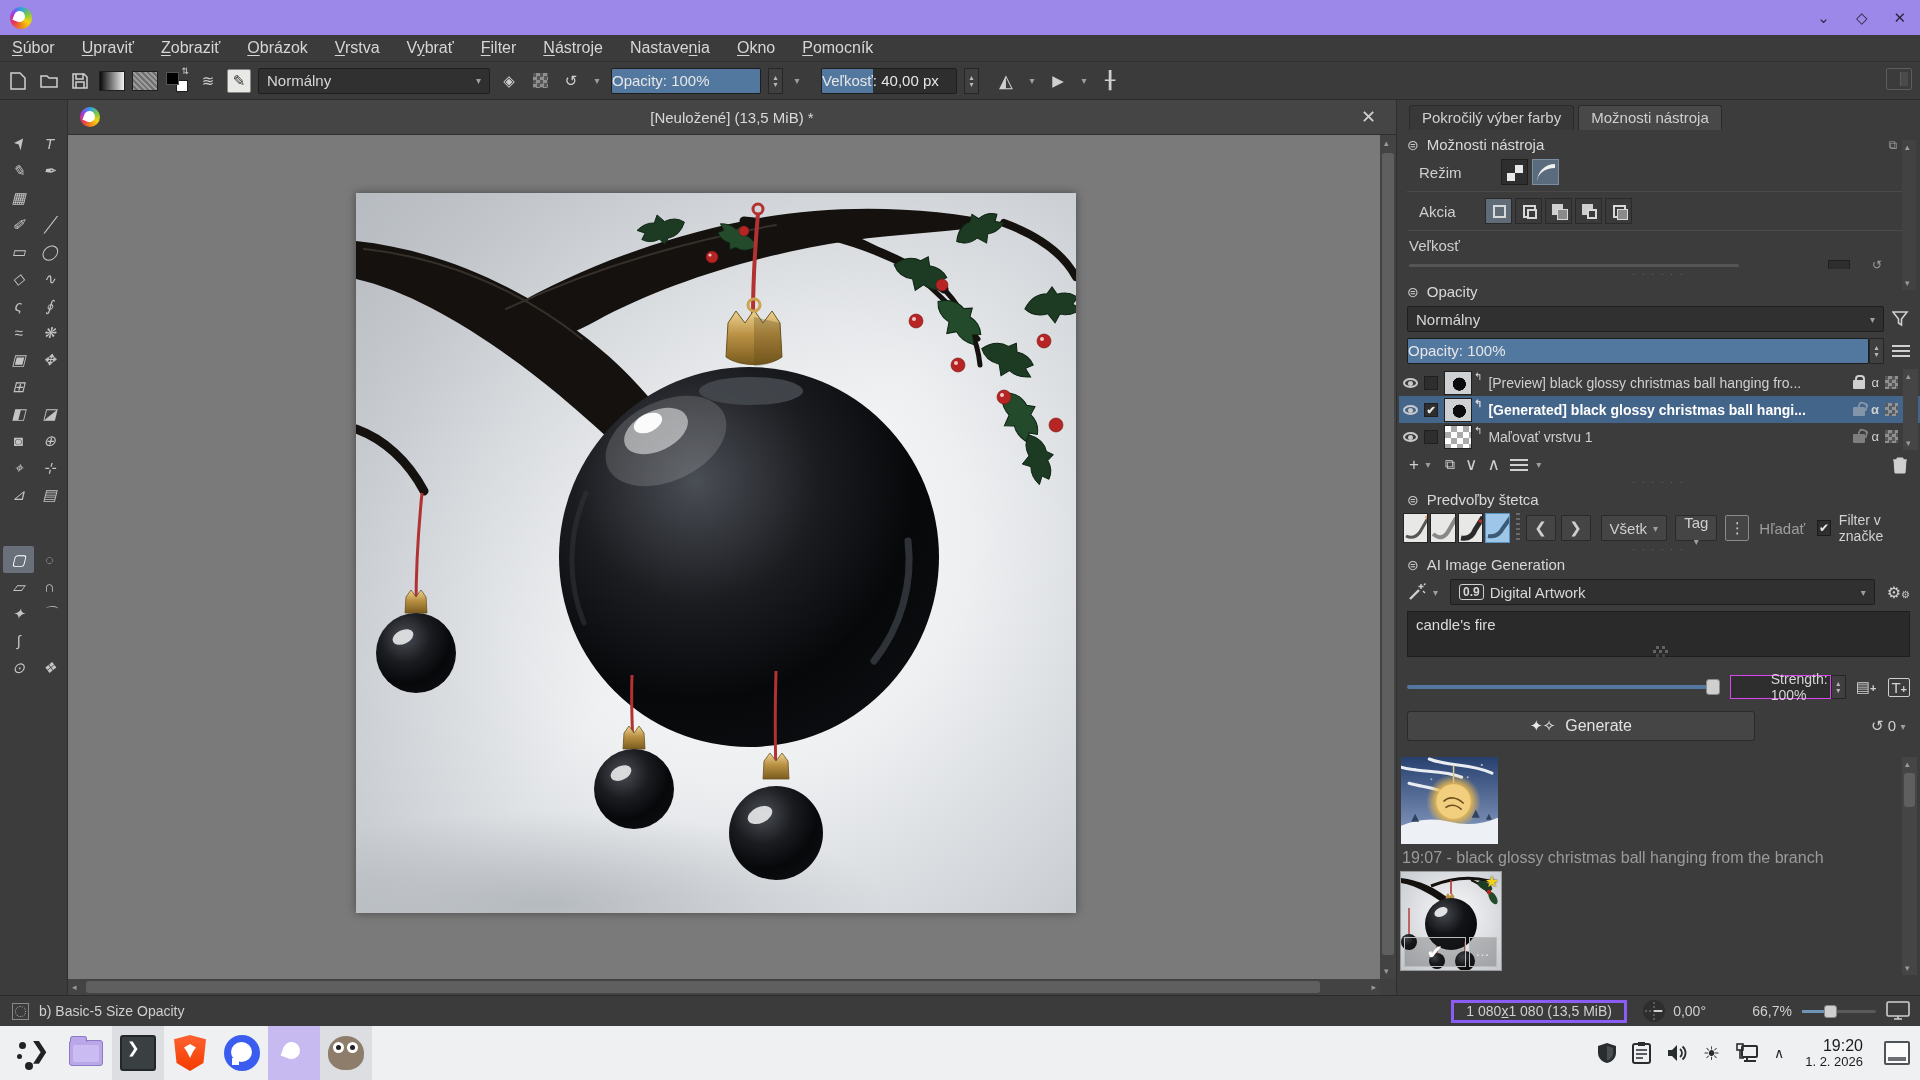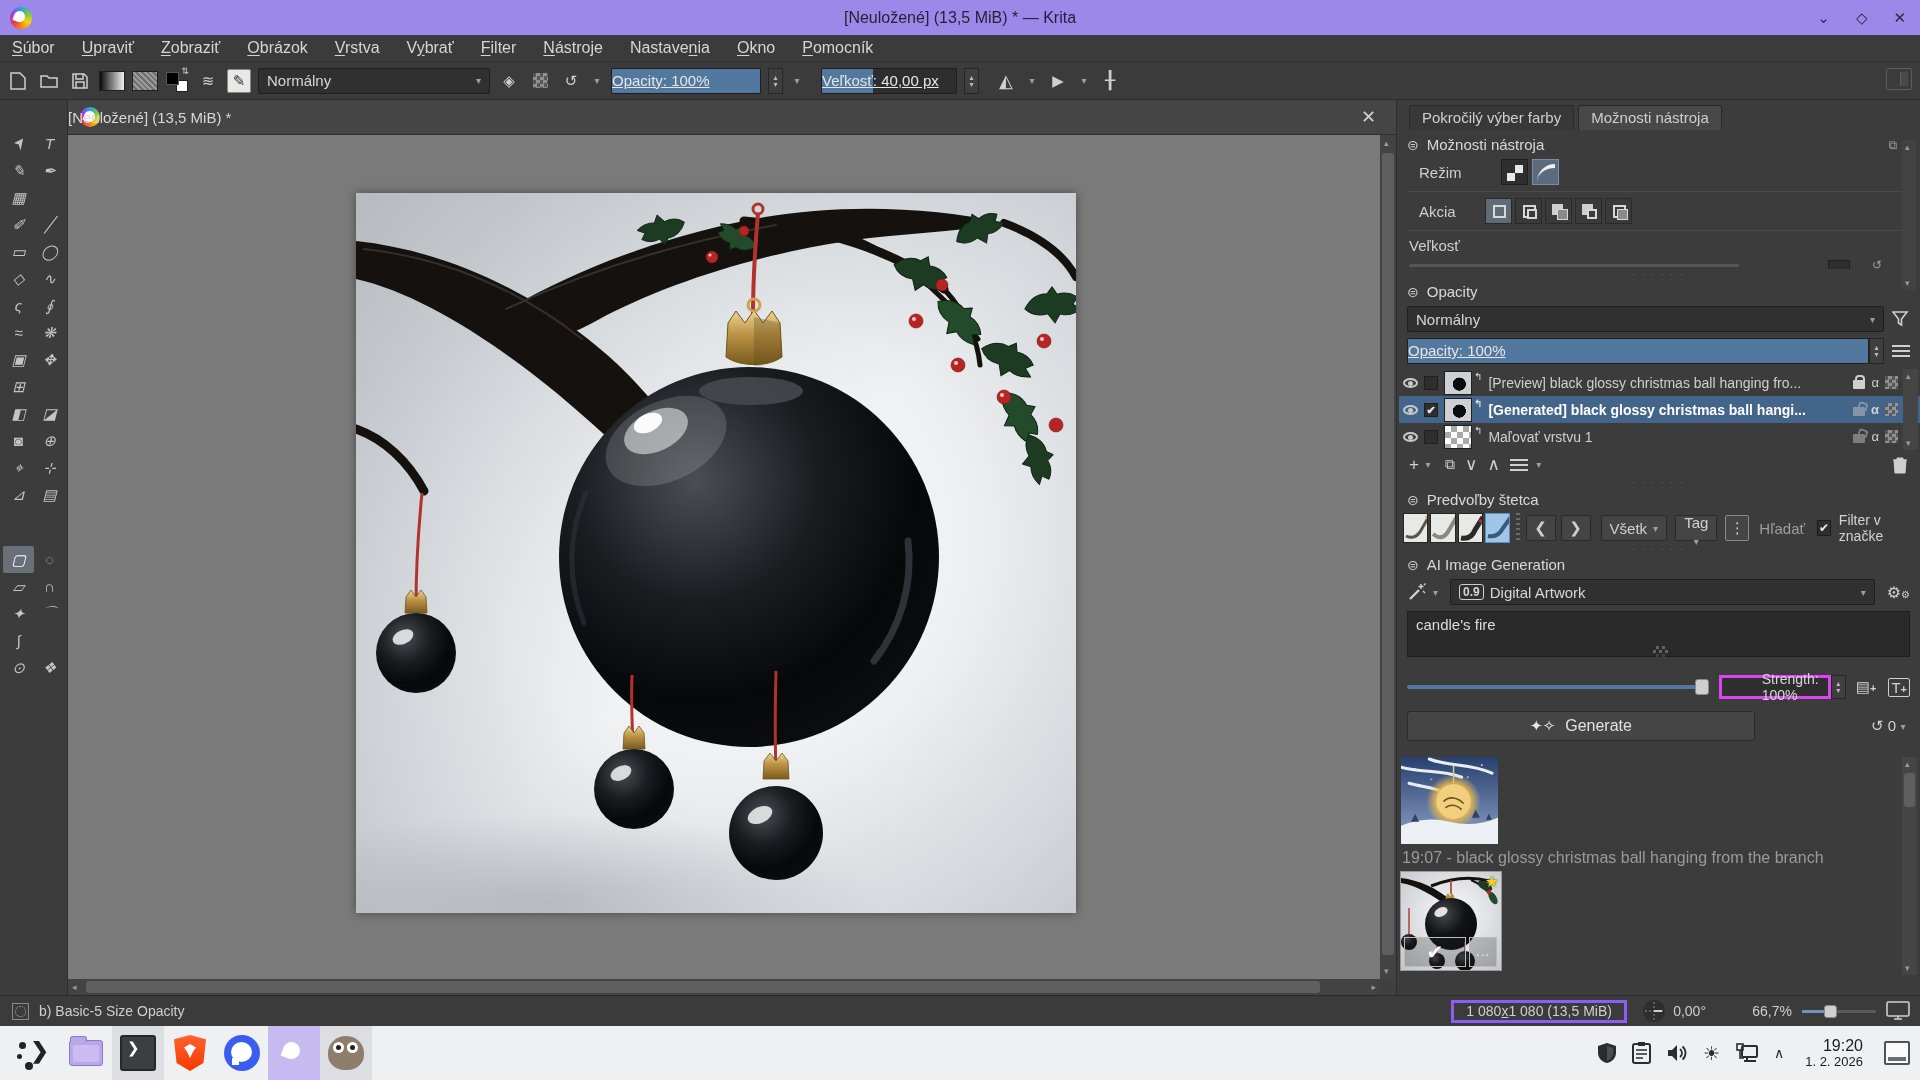--- a/index.html
+++ b/index.html
@@ -39,21 +39,21 @@
   .sw-pat { background:repeating-linear-gradient(45deg,#9a9a9a 0 2px,#6f6f6f 2px 4px); }
   .fgbg { position:relative; width:24px; height:24px; }
   .fgbg .bgc { position:absolute; right:1px; bottom:1px; width:12px; height:12px; background:#fff; border:1px solid #1f1f1f; }
   .fgbg .fgc { position:absolute; left:1px; top:3px; width:13px; height:13px; background:#000; border:1px solid #555; }
   .fgbg .swap { position:absolute; right:0; top:-3px; font-size:9px; color:#cfcfcf; }
   .combo { height:26px; background:#303030; border:1px solid #1e1e1e; border-radius:2px;
     color:#d6d6d6; font-size:15px; display:flex; align-items:center; padding:0 8px; position:relative; }
   .combo .caret { position:absolute; right:8px; font-size:10px; color:#9e9e9e; }
   .blend-combo { width:232px; }
   .kslider { position:relative; height:26px; background:#2e2e2e; border:1px solid #1e1e1e;
-    border-radius:2px; overflow:hidden; color:#e6e6e6; font-size:15px;text-decoration:underline; }
+    border-radius:2px; overflow:hidden; color:#e6e6e6; font-size:15px; }
   .kslider .fill { position:absolute; left:0; top:0; bottom:0; background:#53789f; }
   .kslider .lbl { position:relative; width:100%; text-align:center; line-height:24px; }
   .spin { width:15px; height:26px; background:#3f3f3f; border:1px solid #262626;
     display:flex; flex-direction:column; align-items:center; justify-content:center;
     color:#b8b8b8; font-size:8px; line-height:7px; }
   .mini-caret { color:#9e9e9e; font-size:10px; width:14px; text-align:center; }
   .ws-btn { position:absolute; right:8px; top:68px; width:26px; height:22px;
     border:1px solid #5c5c5c; border-radius:2px; }
   .ws-btn::after { content:""; position:absolute; right:3px; top:3px; bottom:3px; width:7px;
     border-left:1px solid #5c5c5c; background:#4a4a4a; }
@@ -67,21 +67,21 @@
   .tool { width:31px; height:27px; display:flex; align-items:center; justify-content:center;
     color:#c4c4c4; font-size:15px; border-radius:2px; }
   .tool.active { background:#69707a; color:#fff; }
   .tools-b { margin-top:38px; }
 
   
   .canvas-area { flex:1; position:relative; background:#3c3c3c; }
   .doc-tabbar { height:35px; background:#454545; border-bottom:1px solid #2e2e2e;
     position:relative; display:flex; align-items:center; }
   .doc-tabbar .krita-logo { width:20px; height:20px; margin-left:12px; }
-  .doc-title { position:absolute; left:0; right:0; color:#d8d8d8; font-size:15px; }
+  .doc-title { position:absolute; left:0; right:0; text-align:center; color:#d8d8d8; font-size:15px; }
   .doc-close { position:absolute; right:20px; color:#d0d0d0; font-size:18px; }
   .viewport { position:absolute; left:0; right:0; top:35px; bottom:0; background:#7a7a7a; overflow:hidden; }
   .art { position:absolute; left:288px; top:58px; width:720px; height:720px;
     box-shadow:0 0 9px rgba(0,0,0,.4); }
   .vscroll { position:absolute; right:0; top:0; width:16px; bottom:16px; background:#434343; }
   .hscroll { position:absolute; left:0; right:16px; bottom:0; height:16px; background:#434343; }
   .vthumb { position:absolute; left:2px; right:2px; top:18px; bottom:24px; background:#5f5f5f; border-radius:3px; }
   .hthumb { position:absolute; top:2px; bottom:2px; left:18px; right:60px; background:#5f5f5f; border-radius:3px; }
   .sarr { position:absolute; color:#9a9a9a; font-size:9px; }
   .scorner { position:absolute; right:0; bottom:0; width:16px; height:16px; background:#404040; }
@@ -156,21 +156,21 @@
 
   .badge15 { border:1px solid #cfcfcf; border-radius:3px; padding:0 3px; font-size:12px;
     font-weight:bold; margin-right:6px; }
   .prompt { margin:4px 10px 0; height:46px; background:#2a2a2a; border:1px solid #1e1e1e;
     padding:4px 8px; font-size:15px; color:#dcdcdc; position:relative; }
   .grip { position:absolute; left:50%; bottom:3px; width:3px; height:3px; background:#8a8a8a;
     box-shadow:6px 0 #8a8a8a,-6px 0 #8a8a8a,3px -4px #8a8a8a,-3px -4px #8a8a8a,3px 4px #555,-3px 4px #555; opacity:.6; }
   .str-track { flex:1; height:4px; background:#53789f; border-radius:2px; position:relative; margin-right:10px; }
   .str-handle { position:absolute; right:0; top:-6px; width:14px; height:16px; background:#cfcfcf;
     border:1px solid #8a8a8a; border-radius:3px; }
-  .str-box { width:112px; height:24px; background:#2e2e2e; border:3px solid #d946ef;
+  .str-box { width:101px; height:24px; background:#2e2e2e; border:1px solid #d946ef;
     display:flex; align-items:center; justify-content:center; font-size:14px; color:#d6d6d6;padding-left:40px; }
   .gen-btn { flex:none; width:348px; height:30px; background:#454545; border:1px solid #2a2a2a;
     border-radius:3px; display:flex; align-items:center; justify-content:center; gap:10px;
     color:#e2e2e2; font-size:16px; }
   .sparkle { color:#e8e8e8; font-size:15px; }
   .hist-wrap { position:relative; margin-top:14px; height:228px; }
   .hthumb1 { position:absolute; left:4px; top:0; width:97px; height:87px; }
   .hcaption { position:absolute; left:5px; top:92px; width:490px; color:#9a9a9a; font-size:16px;
     white-space:nowrap; overflow:hidden; }
   .hthumb2 { position:absolute; left:3px; top:114px; width:102px; height:100px; border:1px solid #9a9a9a; }
@@ -236,21 +236,20 @@
 
   .dim { color:#9e9e9e; }
 </style>
 </head>
 <body>
 
 <div class="screen">
 
   <div class="titlebar">
     <div class="krita-logo"></div>
-    <div class="tb-title">[Neuložené] (13,5 MiB) * — Krita</div>
     <div class="tb-btns">
       <span>⌄</span>
       <span>◇</span>
       <span>✕</span>
     </div>
   </div>
 
   <div class="menubar">
     <span class="mi"><u>S</u>úbor</span>
     <span class="mi"><u>U</u>praviť</span>

